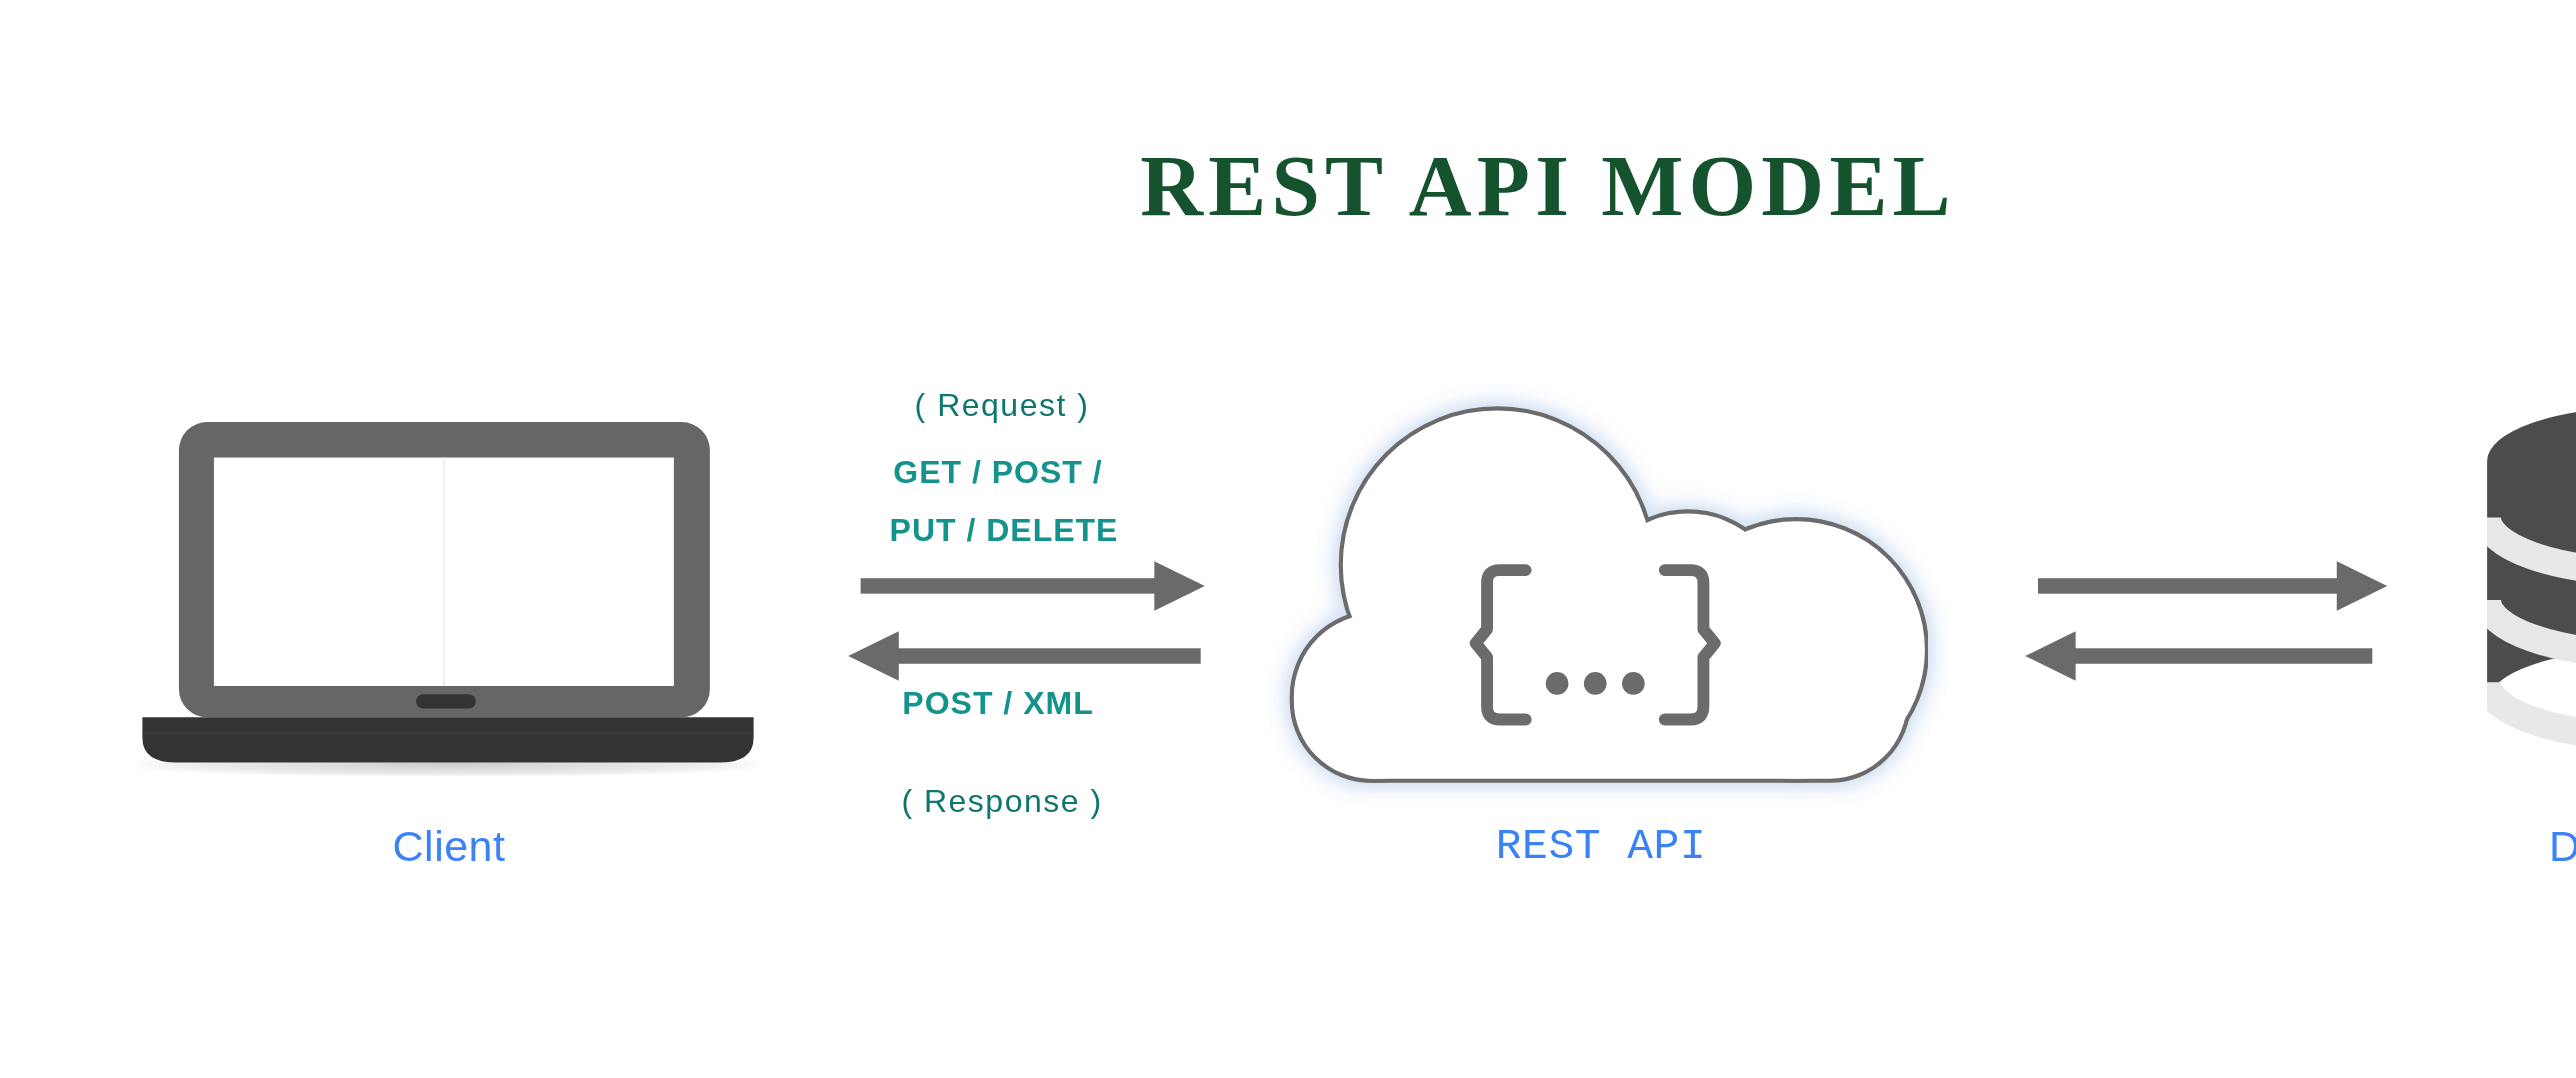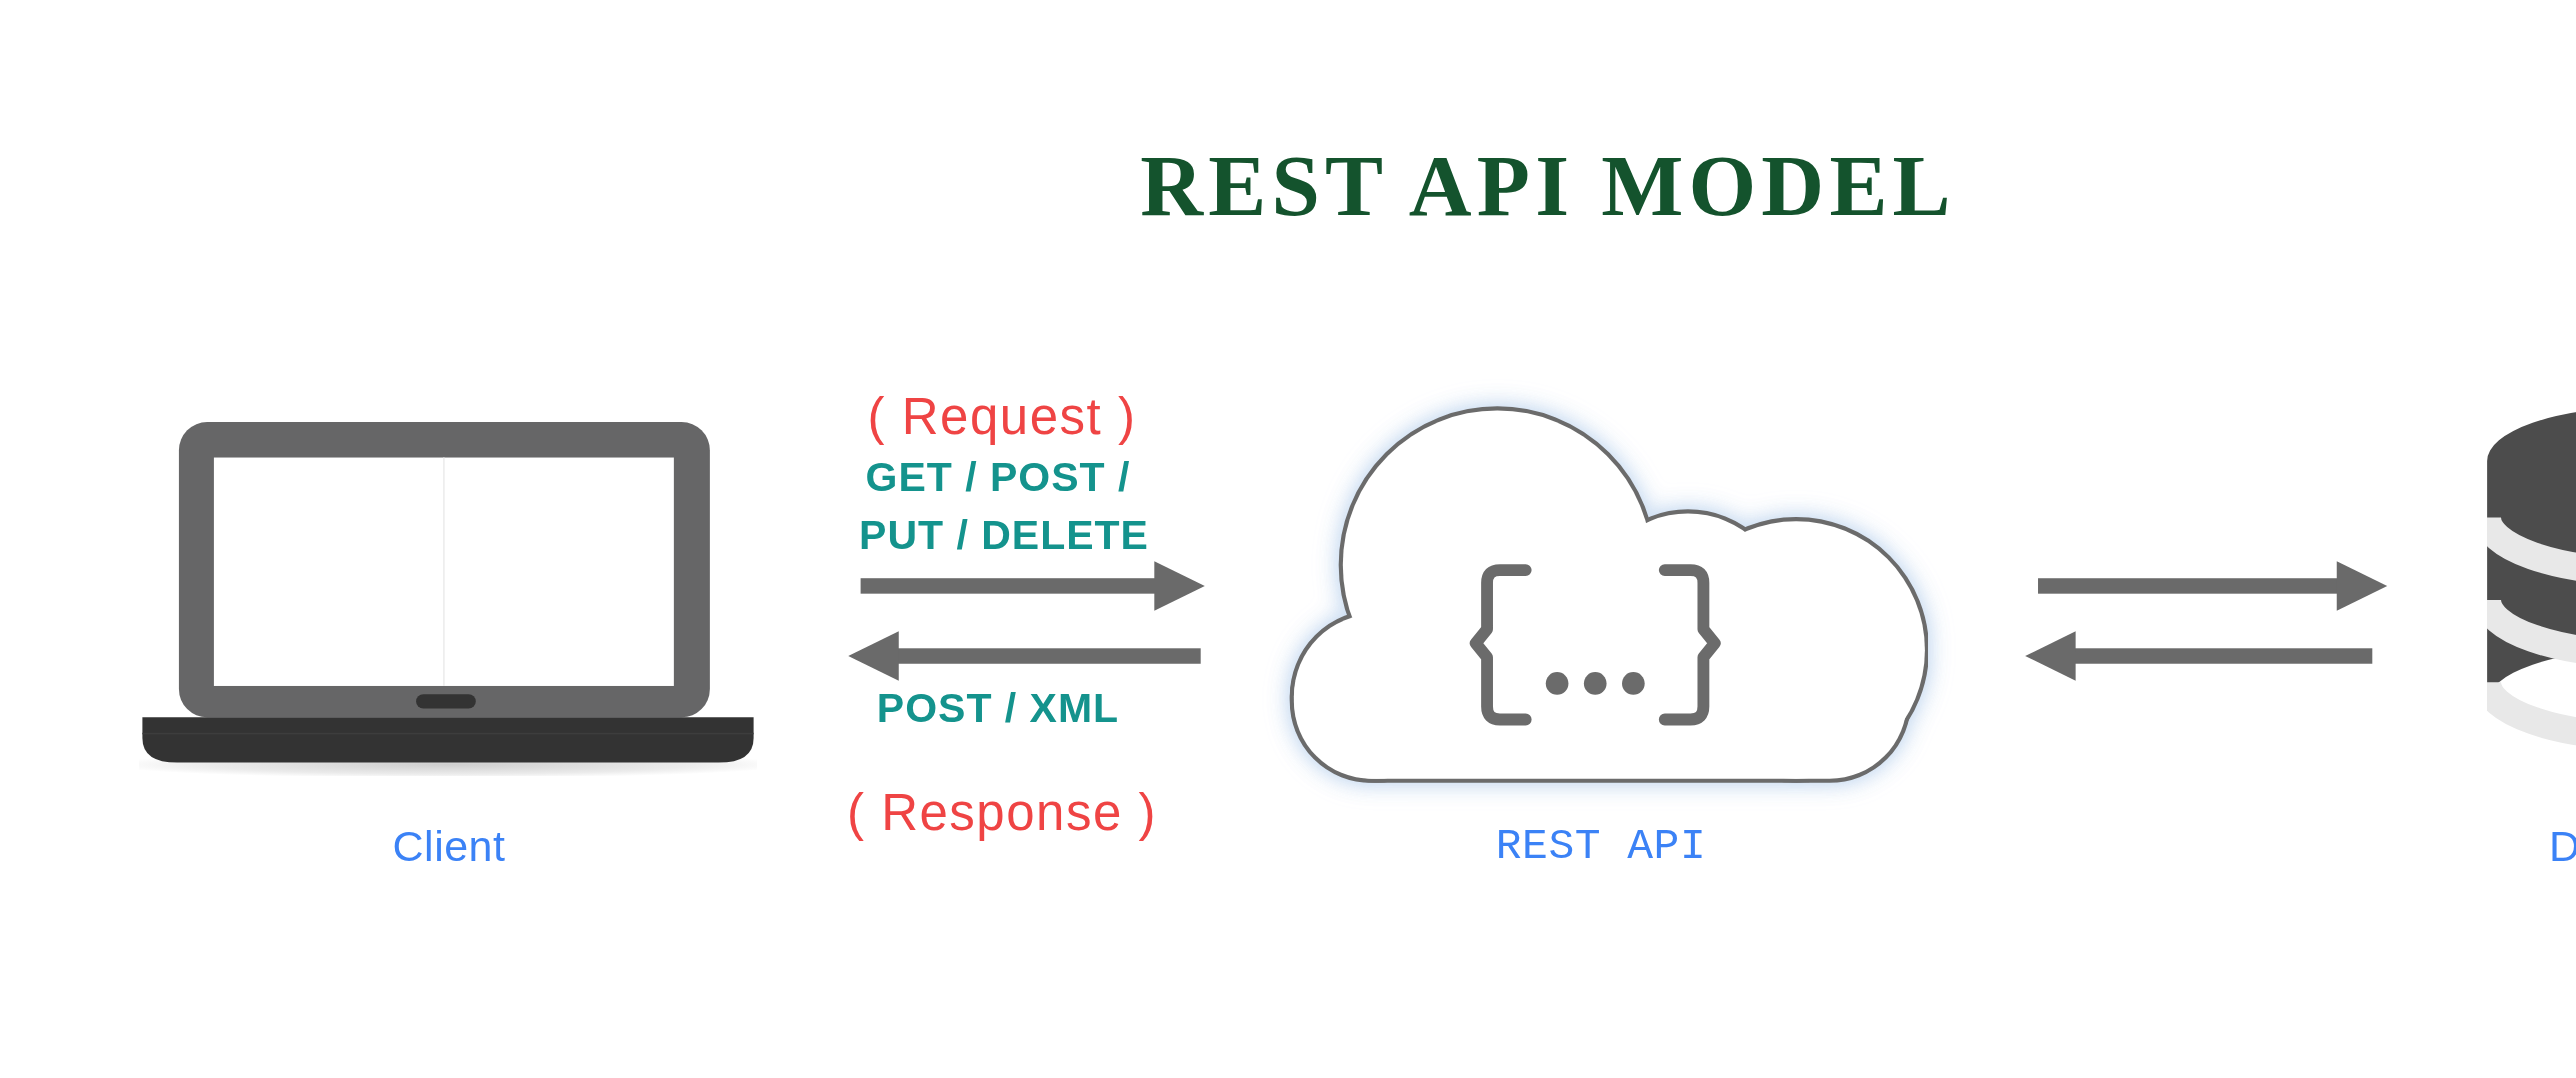--- a/index.html
+++ b/index.html
@@ -8,24 +8,24 @@
     background:#ffffff;font-family:"Liberation Sans", sans-serif;
   }
   .abs{position:absolute;}
   .center-x{transform:translateX(-50%);}
   .title{
     top:135px;left:1548px;white-space:nowrap;
     font-family:"Liberation Serif", serif;font-weight:bold;
     font-size:87px;letter-spacing:5.2px;color:#14532d;
   }
   .annotation{
-    font-size:51px;color:#ef4444;letter-spacing:1.5px;white-space:nowrap;
+    font-size:32px;color:#0f766e;letter-spacing:1.5px;white-space:nowrap;
   }
   .methods{
-    font-size:41px;font-weight:bold;color:#14938D;letter-spacing:1px;white-space:nowrap;
+    font-size:32px;font-weight:bold;color:#14938D;letter-spacing:1px;white-space:nowrap;
   }
   .node-label{
     font-size:43px;color:#3b82f6;letter-spacing:0.5px;white-space:nowrap;
   }
   .cloud-svg{filter:drop-shadow(0 0 11.3px rgba(205,222,242,0.95)) drop-shadow(0 0 5.2px rgba(205,222,242,0.8));}
 </style>
 </head>
 <body>
 
 <div class="abs title center-x">REST API MODEL</div>

